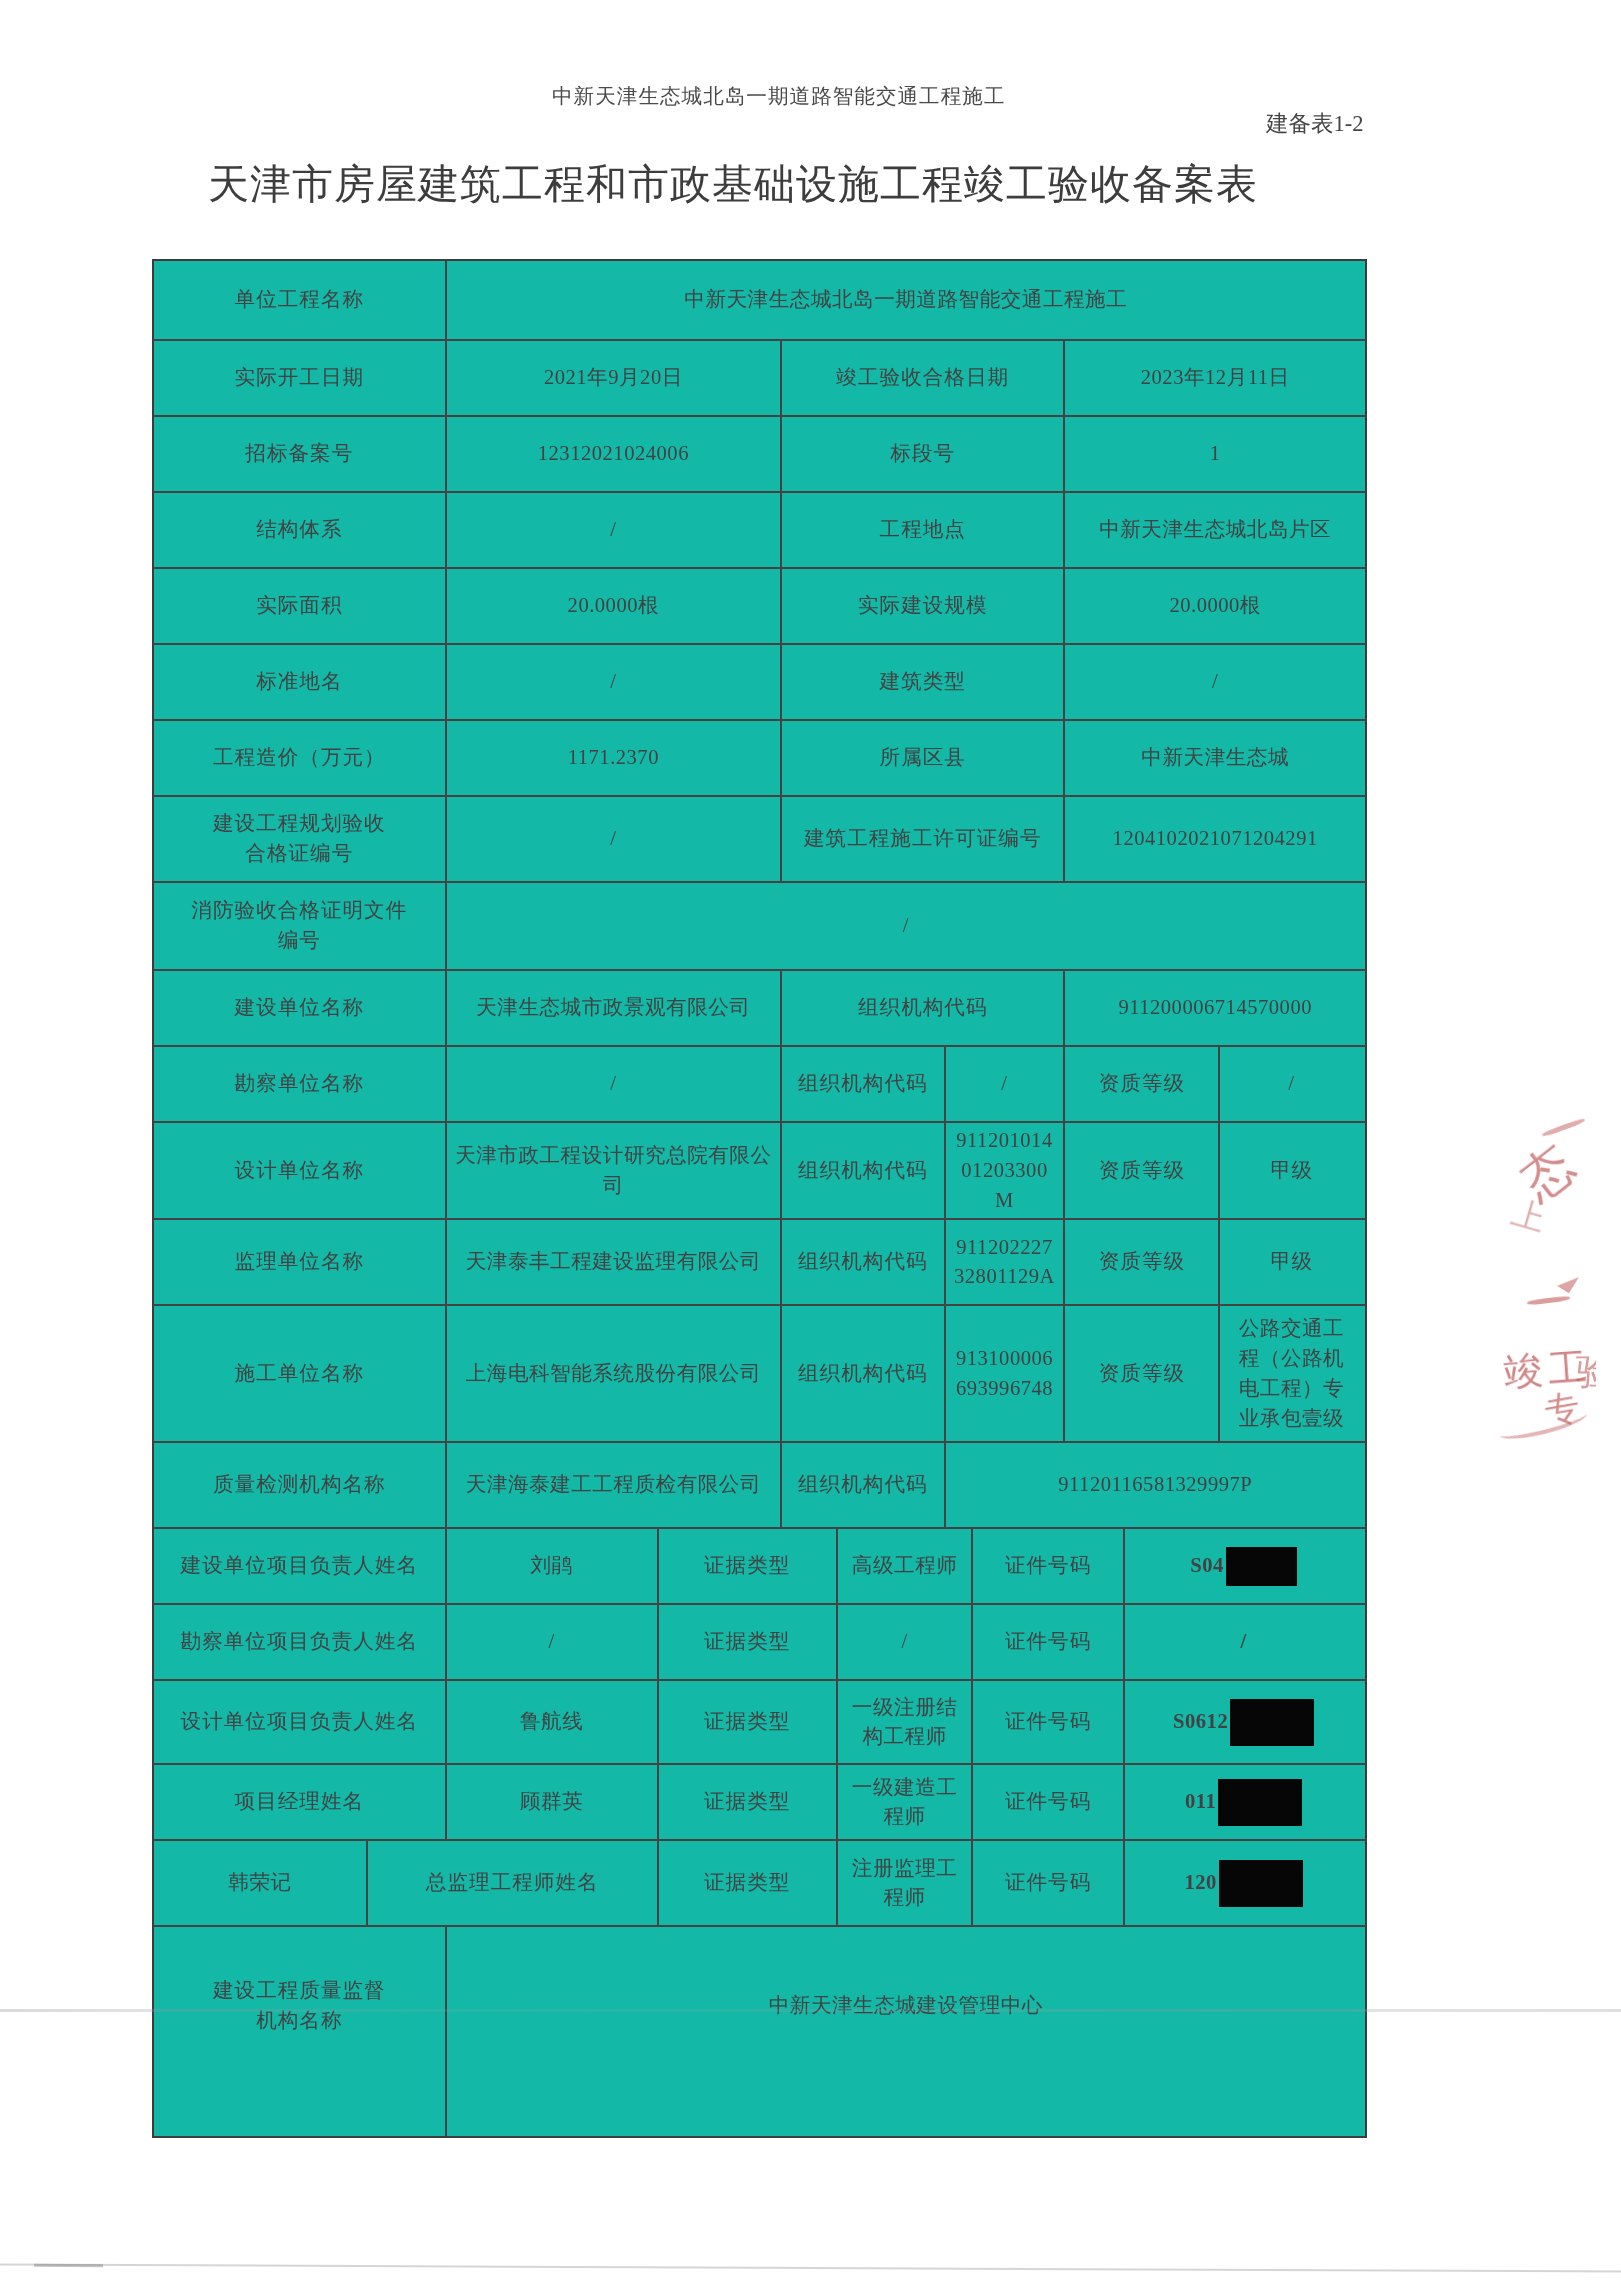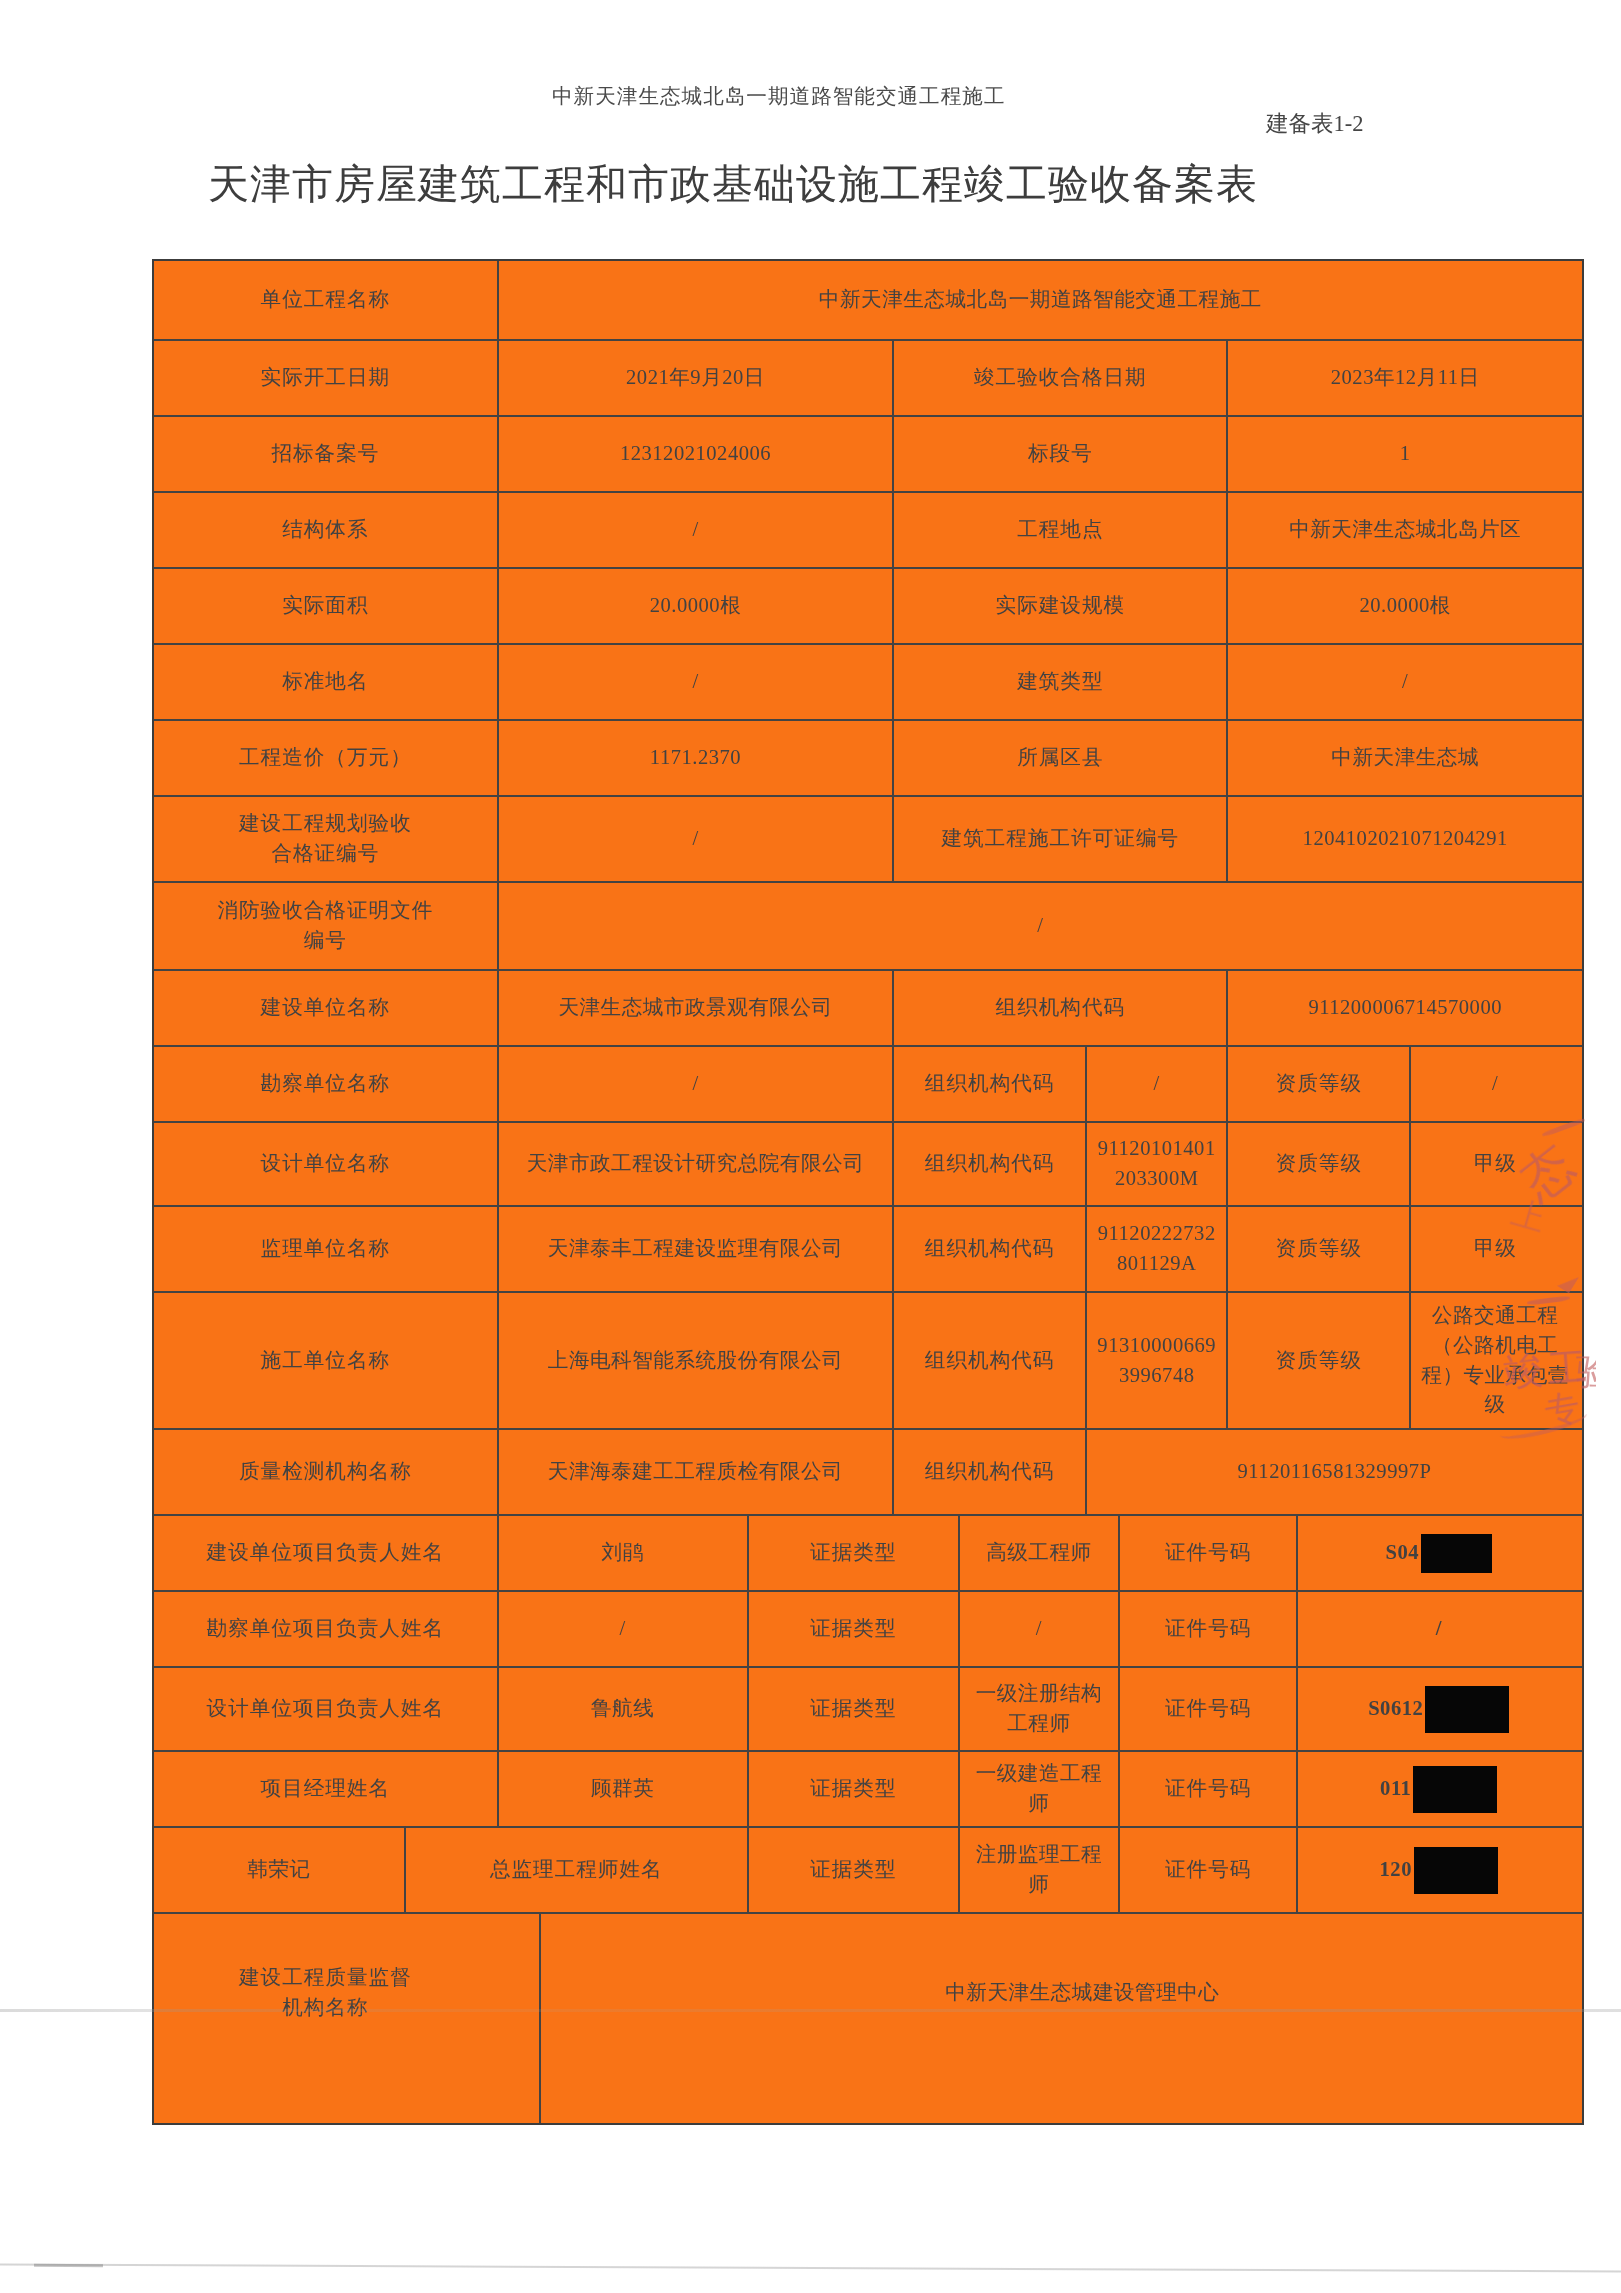--- a/index.html
+++ b/index.html
@@ -5,41 +5,41 @@
   html,body{margin:0;padding:0;}
   body{
     width:1621px;height:2294px;background:#ffffff;position:relative;overflow:hidden;
     font-family:"Liberation Serif","DejaVu Serif",serif;color:#414141;
   }
   .page{position:absolute;inset:0;}
   .hdr{position:absolute;left:552px;top:82px;font-size:20.6px;color:#4a4a4a;letter-spacing:1px;white-space:nowrap;}
   .form-code{position:absolute;left:1266px;top:108px;font-size:22.5px;color:#454545;white-space:nowrap;}
   .title{position:absolute;left:208px;top:157px;font-size:41px;color:#3d3d3d;letter-spacing:1px;white-space:nowrap;}
 
-  .tbl{position:absolute;left:152px;top:259px;width:1432px;box-sizing:border-box;
-       border:2.9px solid #3c3c3c;background:#f97316;}
+  .tbl{position:absolute;left:152px;top:259px;width:1215px;box-sizing:border-box;
+       border:2.9px solid #3c3c3c;background:#14b8a6;}
   .row{display:flex;box-sizing:border-box;border-top:2px solid #434343;}
   .row:first-child{border-top:none;}
   .cell{box-sizing:border-box;border-left:2px solid #434343;display:flex;align-items:center;justify-content:center;
         text-align:center;padding:2.9px 7.8px;font-size:20.6px;line-height:1.45;color:#424242;letter-spacing:0.5px;}
   .cell:first-child{border-left:none;}
   .lbl{letter-spacing:1px;}
   .mw185{display:inline-block;max-width:181px;}
   .mw225{display:inline-block;max-width:221px;}
   .code{word-break:break-all;}
 
   
   .wA1{flex:0 0 24%;}   .wA2{flex:0 0 27.7%;} .wA3{flex:0 0 23.4%;} .wA4{flex:0 0 24.9%;}
   .wB3{flex:0 0 13.5%;} .wB4{flex:0 0 9.9%;}  .wB5{flex:0 0 12.8%;} .wB6{flex:0 0 11.9%;}
   .wC2{flex:0 0 17.5%;} .wC3{flex:0 0 14.8%;} .wC4{flex:0 0 11.2%;} .wC5{flex:0 0 12.5%;} .wC6{flex:0 0 19.8%;font-weight:bold;}
   .wSpan{flex:0 0 76%;} .wMerge{flex:0 0 34.8%;}
 
   
   .h78{min-height:76px;} .h80{min-height:78px;} .h86{min-height:84px;} .h88{min-height:86px;}
-  .h90{min-height:88px;} .h140{min-height:137px;} .h215{min-height:211px;gap:42px;}
+  .h90{min-height:88px;} .h140{min-height:137px;} .h215{min-height:211px;}
   .liftText{padding-bottom:54px;}
 
   .redact{display:inline-block;background:#060606;vertical-align:middle;margin-left:2px;}
   .rb-sm{width:71px;height:39px;}
   .rb-md{width:84px;height:47px;}
 
   
   .stamp{position:absolute;left:1402px;top:1098px;width:220px;height:353px;color:#c25d5d;pointer-events:none;}
   .frag{position:absolute;font-family:"Liberation Serif","DejaVu Serif",serif;filter:blur(0.4px);}
   .f-dash1{left:139px;top:27.4px;width:45px;height:4.9px;background:currentColor;border-radius:40%;transform:rotate(-20deg);opacity:.5;}

